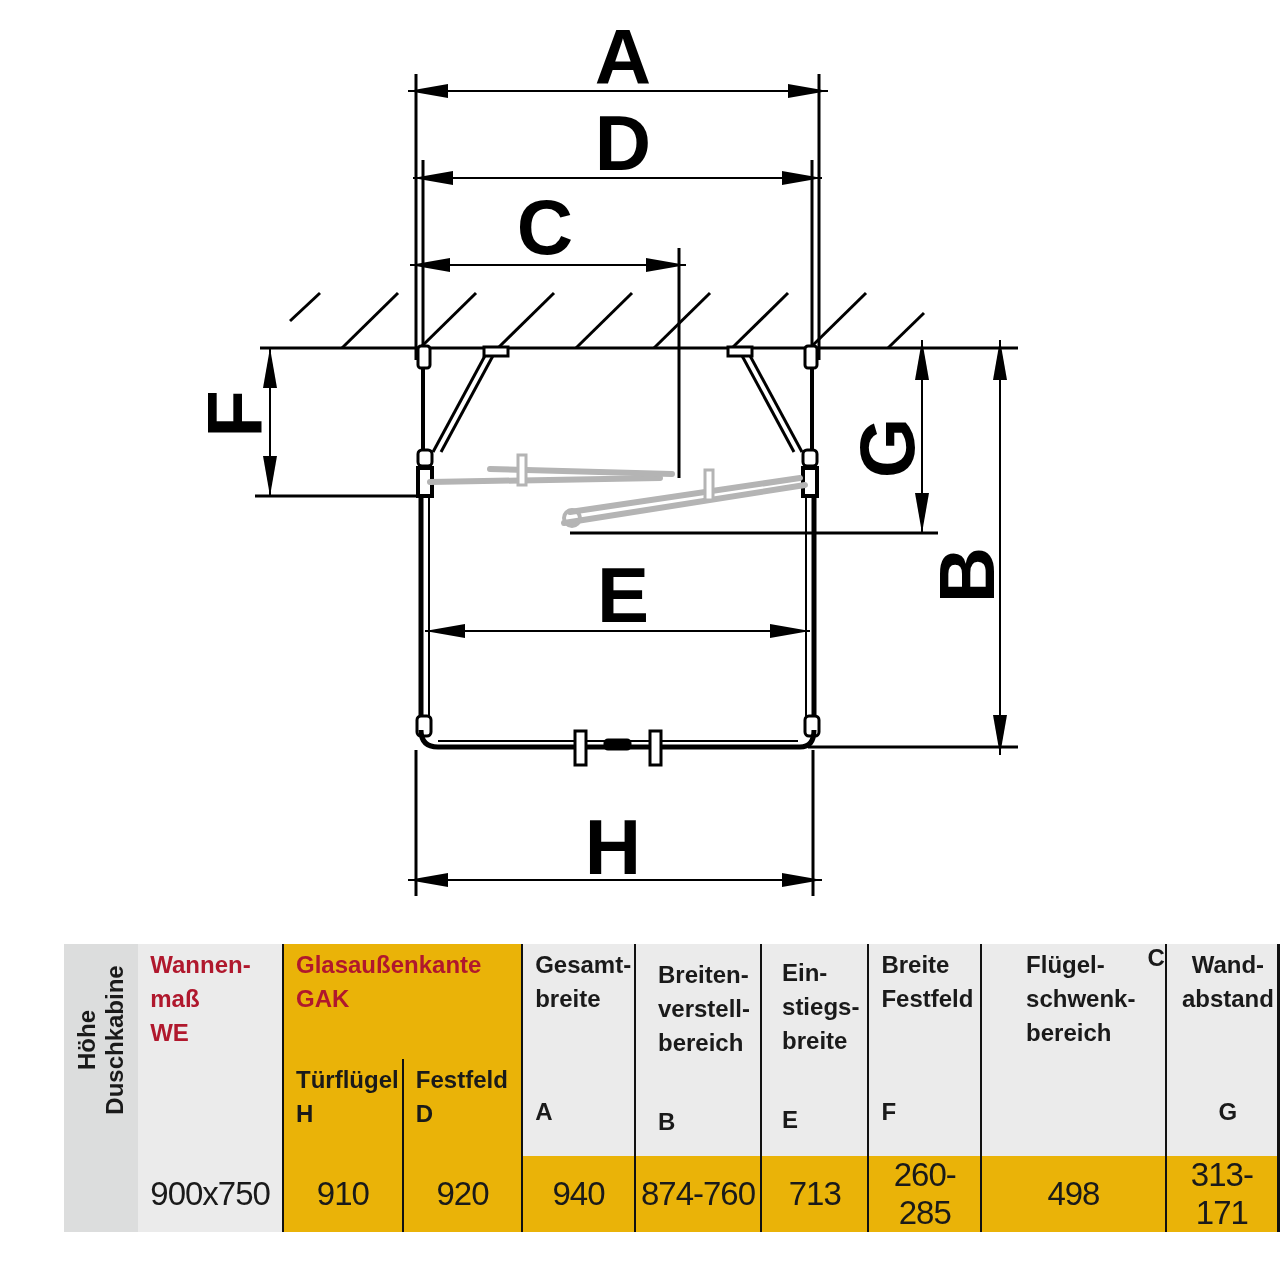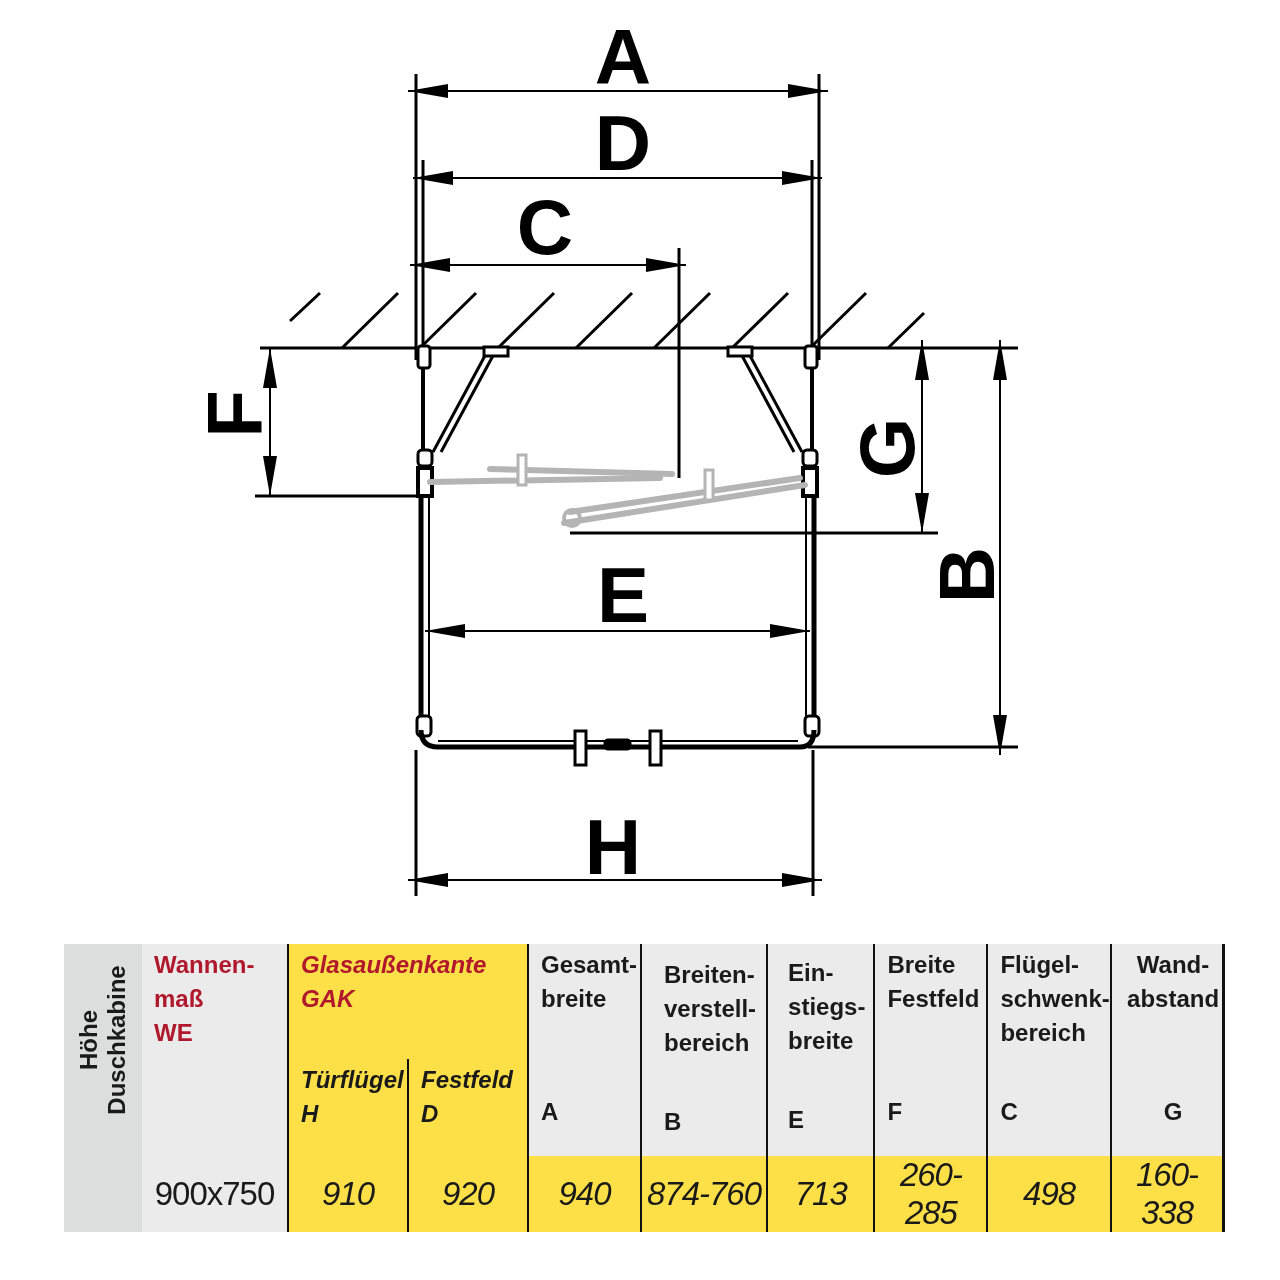--- a/index.html
+++ b/index.html
@@ -5,21 +5,21 @@
   html, body { margin: 0; padding: 0; background: #ffffff; }
   body { width: 1280px; height: 1280px; position: relative; overflow: hidden; font-family: "Liberation Sans", sans-serif; }
   #diagram { position: absolute; left: 0; top: 0; width: 1280px; height: 920px; }
   .dimlabel { font-family: "Liberation Sans", sans-serif; font-weight: bold; font-size: 78px; fill: #000; }
   #spec-table { position: absolute; left: 64px; top: 944px; border-collapse: collapse; table-layout: fixed; }
   #spec-table td { padding: 0; vertical-align: top; font-family: "Liberation Sans", sans-serif; }
   .hdr { font-weight: bold; font-size: 24px; line-height: 34px; color: #1a1a1a; padding: 4px 0 0 12px !important; }
   .hdr-red { color: #b0182d; }
   .gray { background: #ebebeb; }
   .dgray { background: #dcdddd; }
-  .blue { background: #fde047; font-style: italic; }
+  .blue { background: #eab308; }
   .val { font-size: 33px; color: #1a1a1a; text-align: center; vertical-align: middle !important; height: 60px; letter-spacing: -1px; }
   .bl { border-left: 2px solid #111; }
   .br { border-right: 3px solid #111; }
   .sym { font-weight: bold; font-size: 24px; color: #1a1a1a; padding: 0 0 10px 12px !important; vertical-align: bottom !important; }
   .rot-wrap { position: relative; height: 192px; }
   .rot { position: absolute; left: 50%; top: 50%; transform: translate(-50%,-50%) rotate(-90deg); white-space: nowrap; text-align: center; font-weight: bold; font-size: 24px; line-height: 28px; color: #1a1a1a; }
 </style>
 </head>
 <body>
 
@@ -204,21 +204,21 @@
     <td rowspan="2" class="gray bl" style="padding:0">
       <div style="display:flex;flex-direction:column;justify-content:space-between;height:192px;">
         <div class="hdr">
               <div>Breite</div>
               <div>Festfeld</div>
             </div>
         <div class="sym" style="padding-left:12px;padding-bottom:10px;">F</div>
       </div>
     </td>
     <td rowspan="2" class="gray bl" style="padding:0">
-      <div style="display:flex;flex-direction:column;justify-content:space-between;height:192px;">
+      <div style="display:flex;flex-direction:row;justify-content:space-between;height:192px;padding-left:32px;">
         <div class="hdr">
               <div>Flügel-</div>
               <div>schwenk-</div>
               <div>bereich</div>
             </div>
         <div class="sym" style="padding-left:12px;padding-bottom:10px;">C</div>
       </div>
     </td>
     <td rowspan="2" class="gray bl br" style="padding:0">
       <div style="display:flex;flex-direction:column;justify-content:space-between;height:192px;text-align:center;">
@@ -243,16 +243,16 @@
   <tr>
     <td class="dgray val"></td>
     <td class="gray val">900x750</td>
     <td class="blue val bl">910</td>
     <td class="blue val bl">920</td>
     <td class="blue val bl">940</td>
     <td class="blue val bl">874-760</td>
     <td class="blue val bl">713</td>
     <td class="blue val bl">260-285</td>
     <td class="blue val bl">498</td>
-    <td class="blue val bl br">160-338</td>
+    <td class="blue val bl br">313-171</td>
   </tr>
 </tbody>
   </table>
 
 </body></html>

